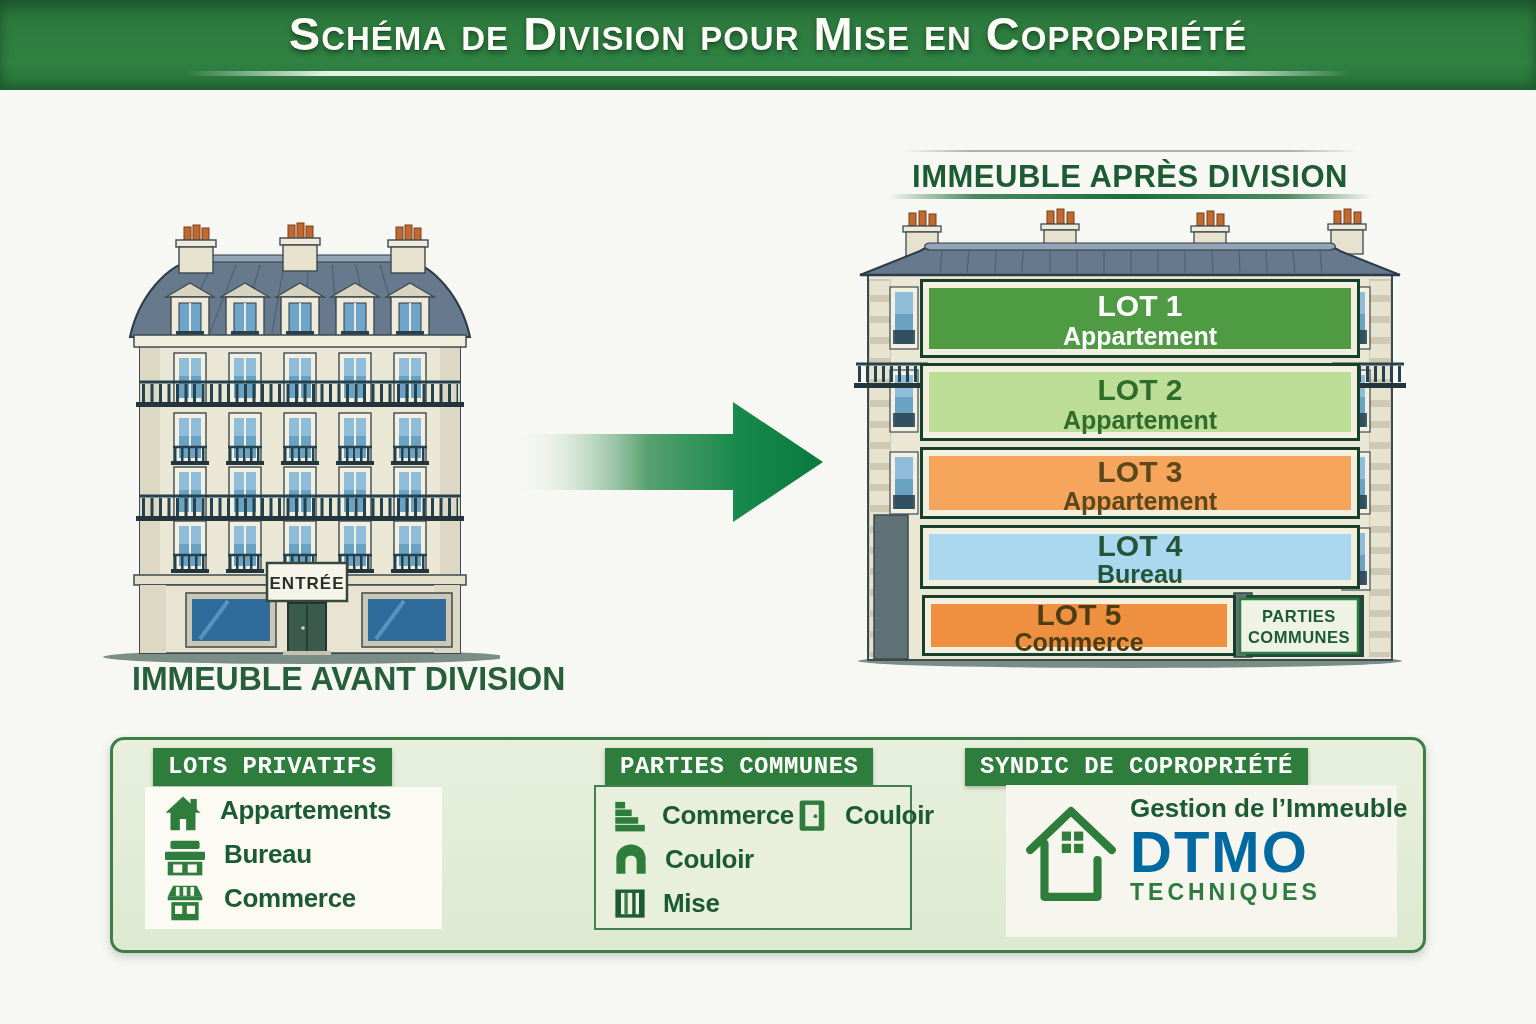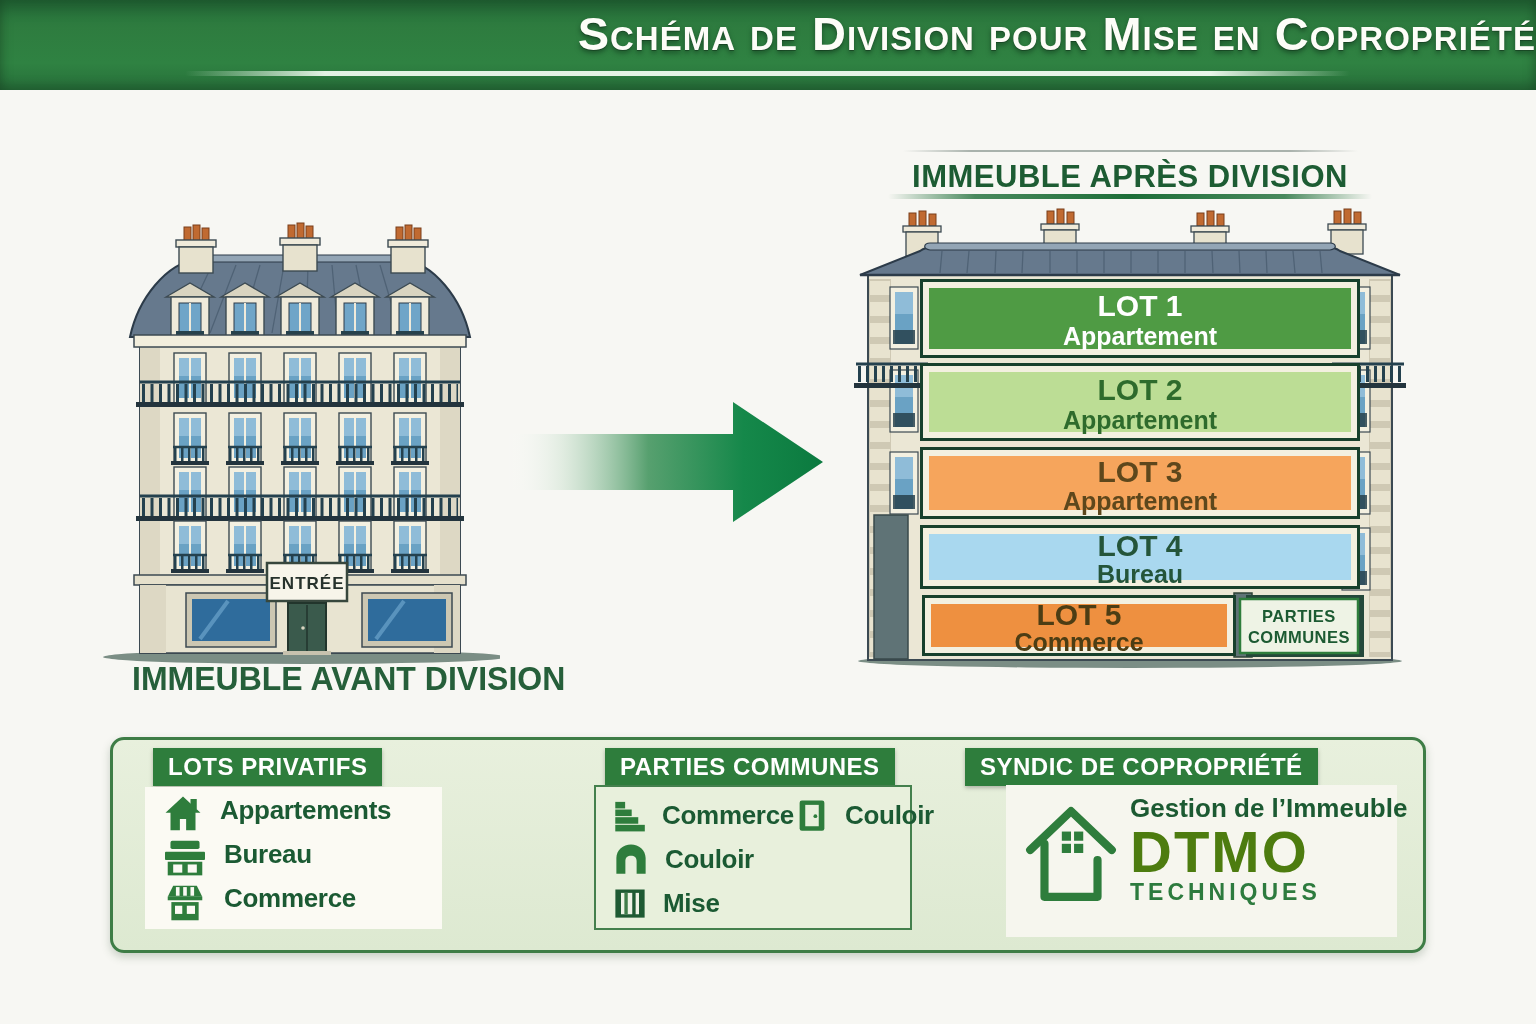--- a/index.html
+++ b/index.html
@@ -3,21 +3,21 @@
 <meta charset="utf-8">
 <style>
   html,body{margin:0;padding:0;}
   .canvas{position:relative;width:1536px;height:1024px;overflow:hidden;
     background:#f7f7f3;font-family:"Liberation Sans",sans-serif;}
 
   
   .banner{position:absolute;left:0;top:0;width:1536px;height:90px;
     background:linear-gradient(180deg,#25703a 0%,#2e7c3f 30%,#2f8242 70%,#27703a 100%);
     box-shadow:inset 0 8px 14px rgba(0,0,0,.22), inset 0 -6px 10px rgba(0,0,0,.15);}
-  .banner-title{position:absolute;left:0;top:6px;width:100%;text-align:right;
+  .banner-title{position:absolute;left:0;top:6px;width:100%;text-align:center;
     font-variant:small-caps;font-weight:bold;font-size:47px;letter-spacing:1px;color:#fdfdf8;
     text-shadow:0 3px 5px rgba(10,40,20,.55),0 1px 0 rgba(0,0,0,.3);}
   .banner-underline{position:absolute;left:185px;top:71px;width:1165px;height:5px;border-radius:3px;
     background:linear-gradient(90deg,rgba(240,250,240,0),rgba(236,248,236,.95) 12%,rgba(242,252,242,.95) 88%,rgba(240,250,240,0));}
 
   
   .before-caption{position:absolute;left:132px;top:660px;font-size:33px;font-weight:bold;
     color:#265f3a;letter-spacing:0;transform:scaleX(.97);transform-origin:left;}
   .after-caption{position:absolute;left:870px;top:159px;width:520px;text-align:center;
     font-size:31px;font-weight:bold;color:#1d5c33;letter-spacing:.5px;}
@@ -25,33 +25,33 @@
     background:linear-gradient(90deg,rgba(170,178,172,0),#a9b2ac 15%,#a9b2ac 85%,rgba(170,178,172,0));}
   .after-underline{position:absolute;left:888px;top:194px;width:484px;height:5px;border-radius:3px;
     background:linear-gradient(90deg,rgba(30,110,56,0),rgba(30,110,56,.8) 18%,#1d6e38 50%,rgba(30,110,56,.8) 82%,rgba(30,110,56,0));}
 
   
   .legend{position:absolute;left:110px;top:737px;width:1316px;height:216px;box-sizing:border-box;
     background:linear-gradient(180deg,#e8f0dd,#dde9d1);border:3px solid #3e7d46;border-radius:14px;
     box-shadow:0 4px 8px rgba(60,90,60,.25);}
   .badge{position:absolute;top:8px;height:38px;line-height:38px;padding:0 15px;
     background:#2e7d3c;color:#fff;font-weight:bold;font-size:24px;letter-spacing:.5px;
-    box-shadow:0 2px 4px rgba(0,0,0,.25);white-space:nowrap;}
+    box-shadow:0 2px 4px rgba(0,0,0,.25);white-space:nowrap;font-family:Liberation Mono, monospace;}
   .panel{position:absolute;box-sizing:border-box;}
   .p1{left:32px;top:47px;width:297px;height:142px;background:#fbfaf3;padding:8px 0 0 18px;}
   .p2{left:481px;top:45px;width:318px;height:145px;background:#e8f0dc;border:2px solid #44804d;padding:6px 0 0 16px;}
   .p3{left:893px;top:45px;width:391px;height:152px;background:#f6f6ee;display:flex;}
   .li-item{display:flex;gap:17px;height:44px;}
   .li-label{font-size:26px;font-weight:bold;color:#1b5a33;letter-spacing:-.3px;white-space:nowrap;}
   .row2{display:flex;align-items:center;height:44px;}
   .cell-a{width:182px;display:flex;align-items:center;gap:15px;}
   .cell-b{display:flex;align-items:center;gap:15px;}
   .syndic-text{margin-left:8px;margin-top:8px;}
   .gestion{font-size:26px;font-weight:bold;color:#1c5a32;white-space:nowrap;}
-  .dtmo{font-size:58px;font-weight:bold;color:#4d7c0f;letter-spacing:2px;line-height:56px;margin-top:0px;}
+  .dtmo{font-size:58px;font-weight:bold;color:#0369a1;letter-spacing:2px;line-height:56px;margin-top:0px;}
   .dtmo-sub{font-size:23px;font-weight:bold;color:#2d7b3e;letter-spacing:4px;line-height:25px;}
   .syndic-icon{margin:10px 0 0 14px;flex:0 0 auto;}
 </style>
 </head>
 <body>
 
 <div class="canvas">
 
   <div class="banner">
     <div class="banner-title">Schéma de Division pour Mise en Copropriété</div>

